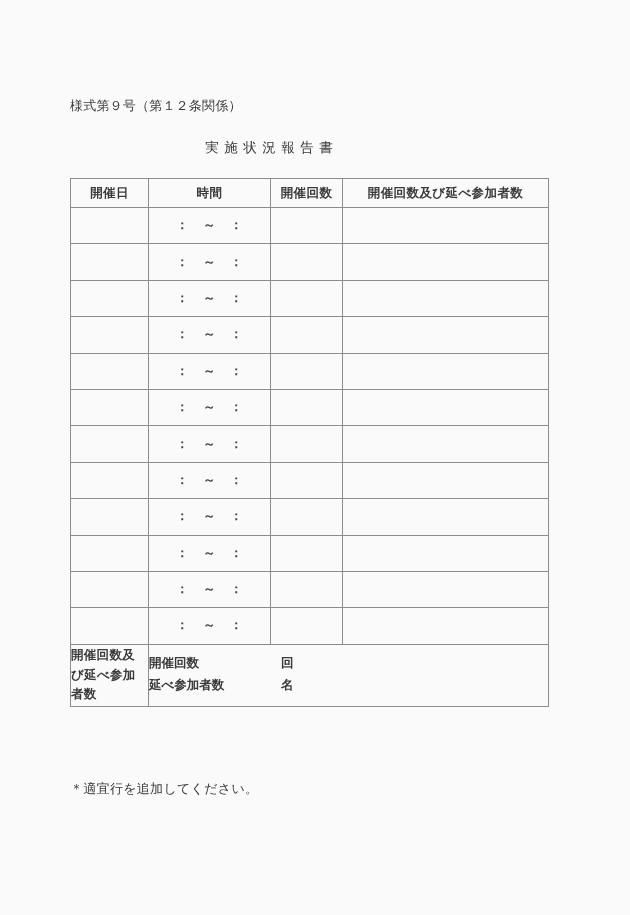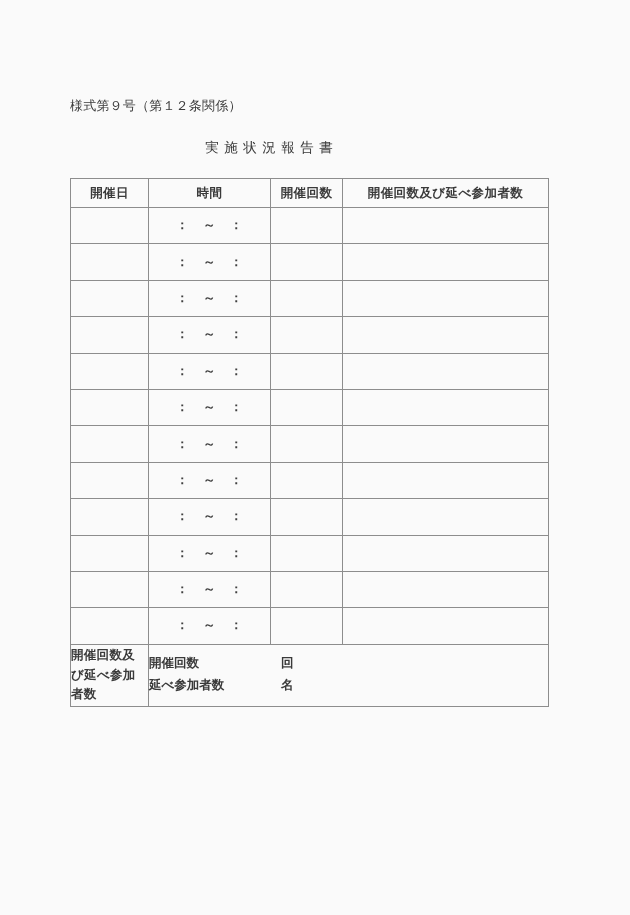--- a/index.html
+++ b/index.html
@@ -242,14 +242,15 @@
             <span class="s-label">開催回数</span><span class="s-unit">回</span>
           </span>
           <span class="summary-line">
             <span class="s-label">延べ参加者数</span><span class="s-unit">名</span>
           </span>
         </td>
       </tr>
     </tbody>
   </table>
 
+  <div class="footnote">＊適宜行を追加してください。</div>
 
 </div>
 
 </body></html>

